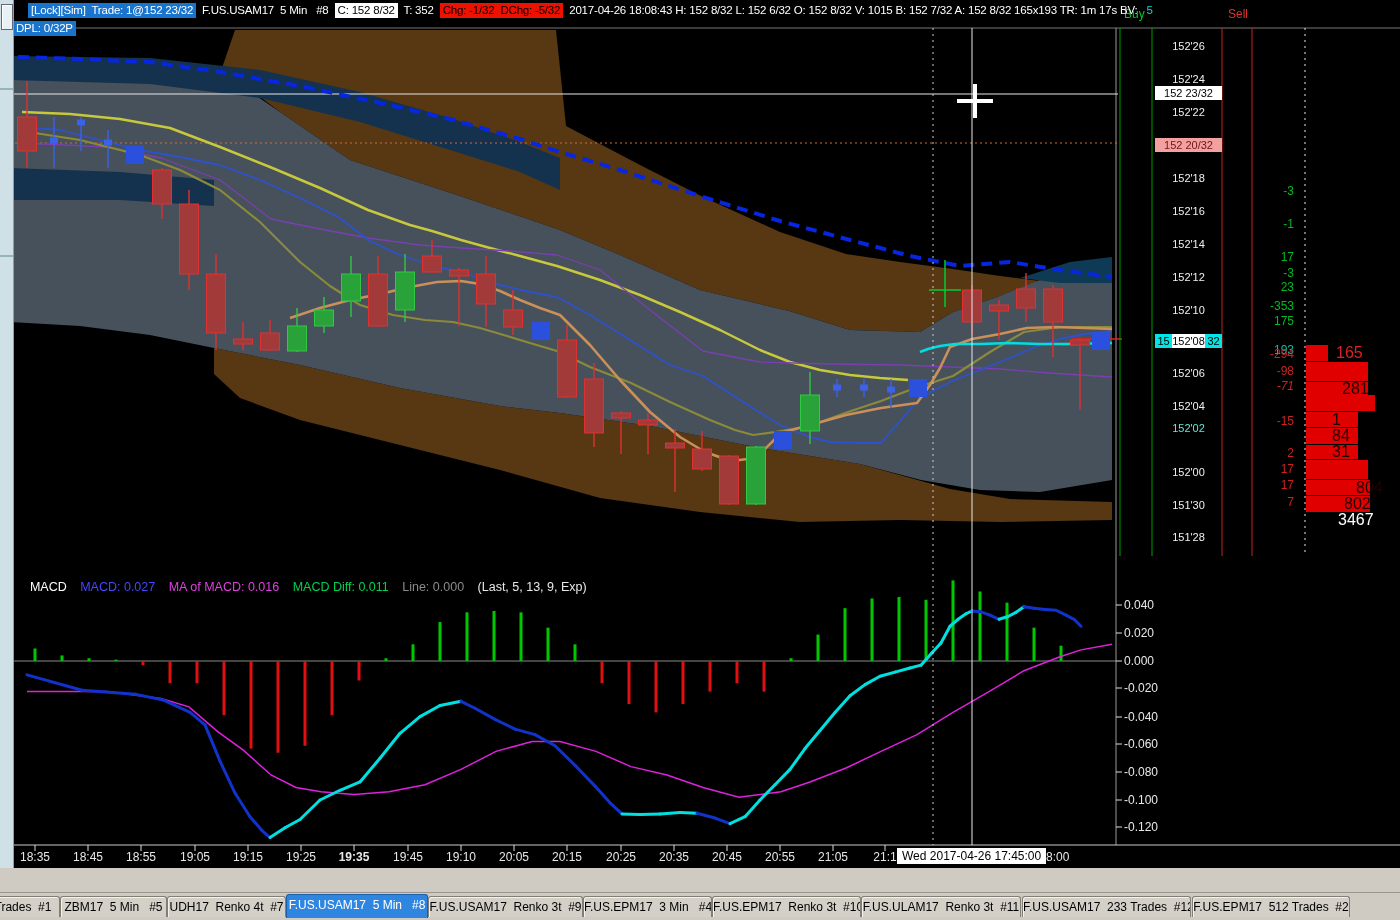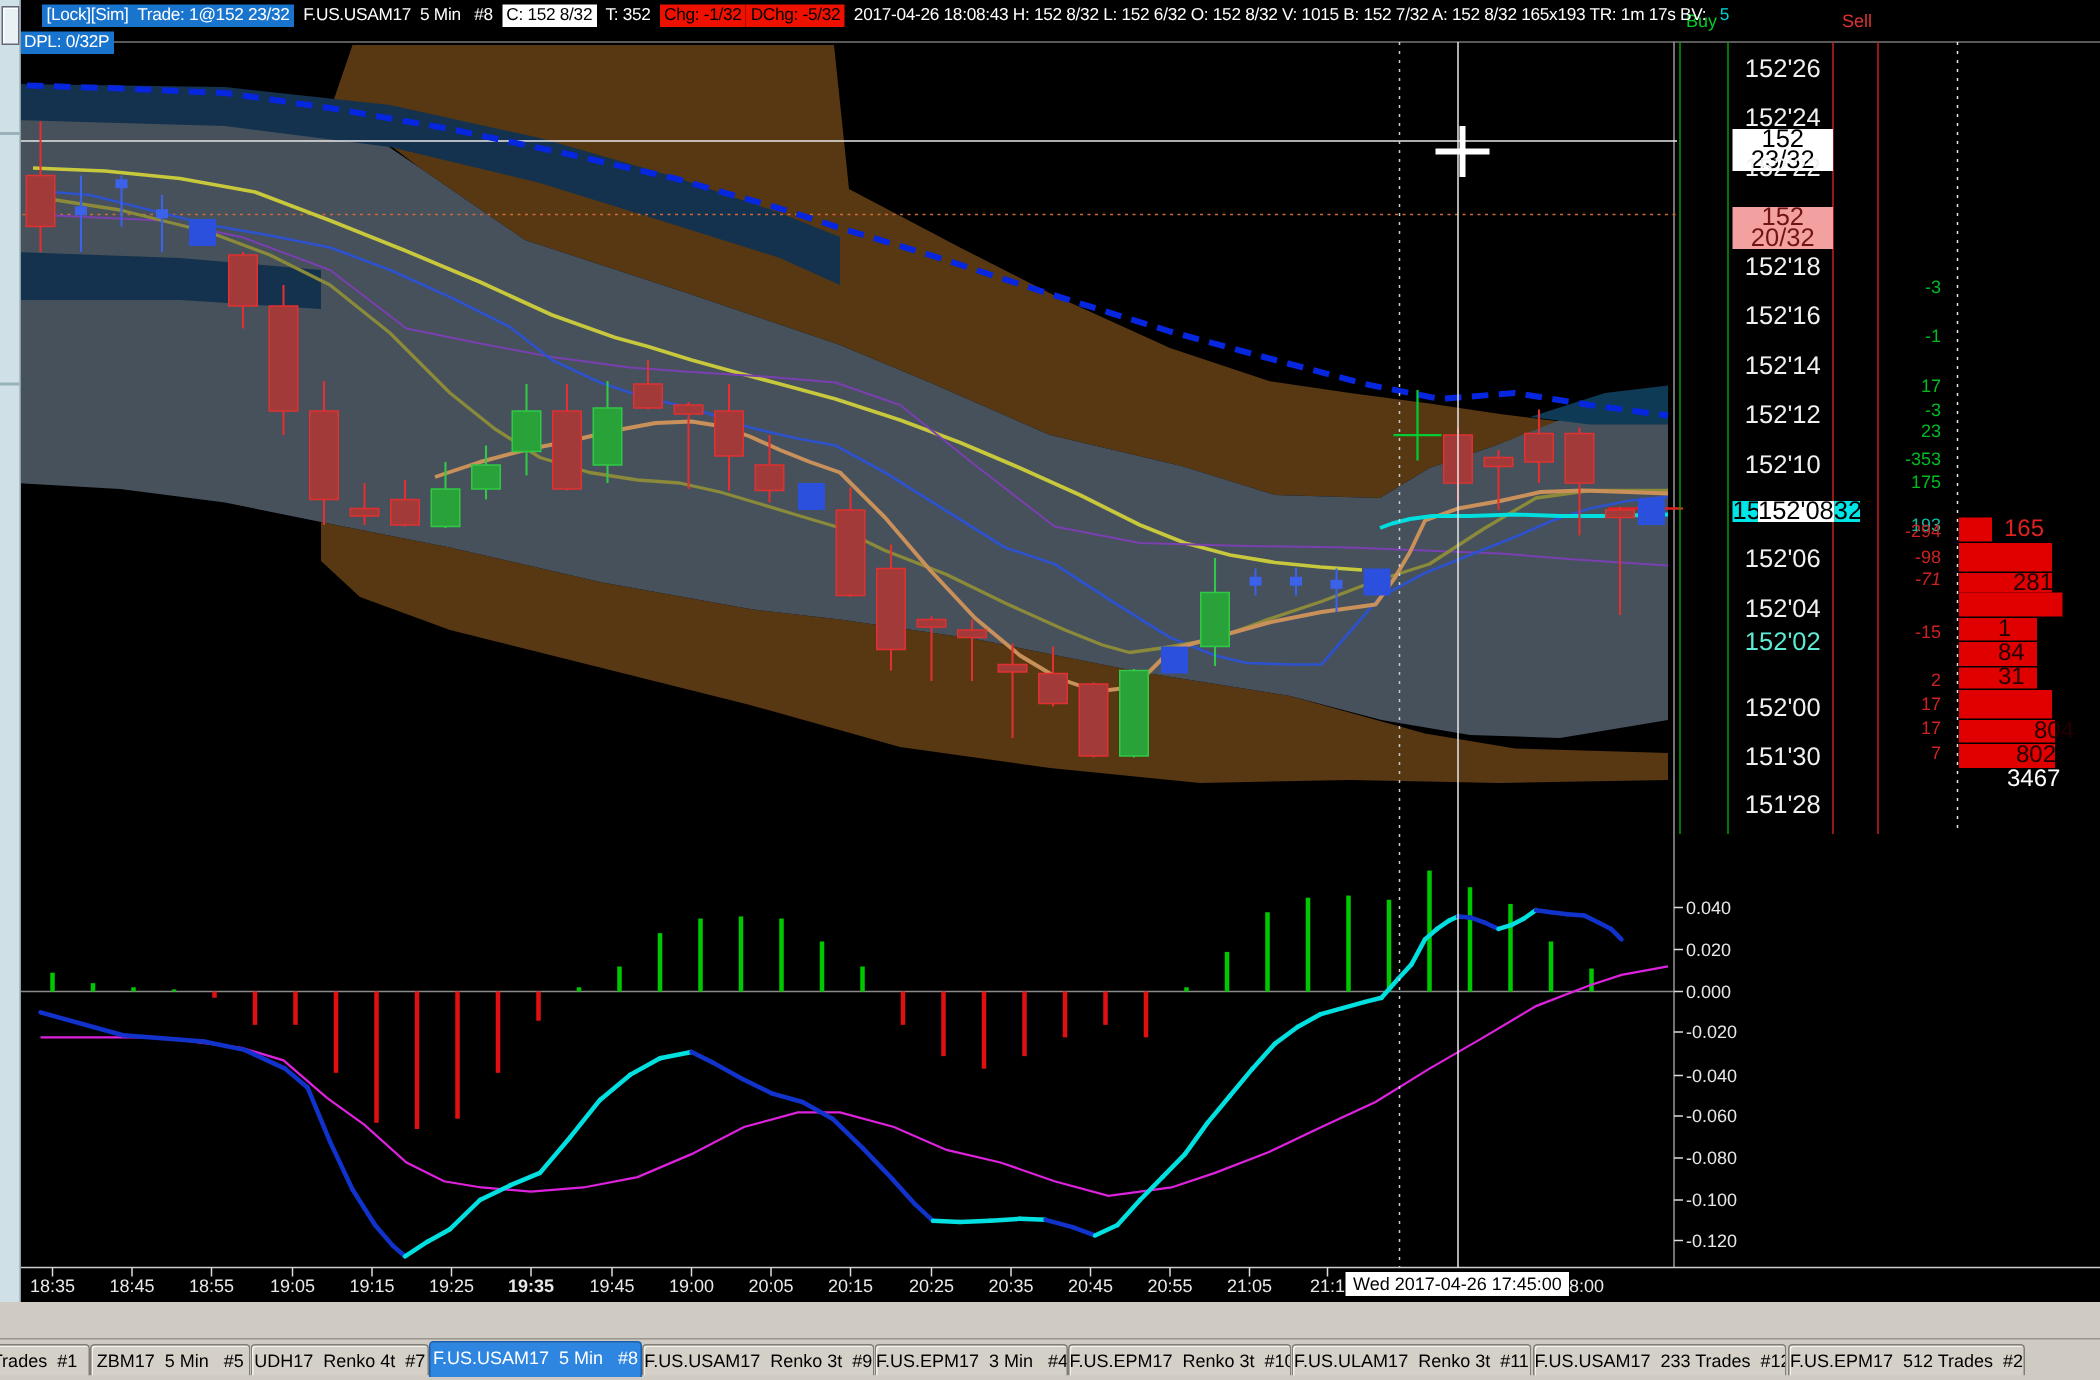--- a/index.html
+++ b/index.html
@@ -7,21 +7,21 @@
        font-family:"Liberation Sans",sans-serif;-webkit-font-smoothing:antialiased;}
   .chip{display:inline-block;padding:0 3px;white-space:pre;}
   #hdr1{position:absolute;left:28px;top:3px;font-size:11.5px;letter-spacing:-0.2px;line-height:15px;z-index:30;}
   #hdr2{position:absolute;left:13px;top:21px;font-size:11.5px;letter-spacing:-0.2px;line-height:15px;z-index:30;}
   #gutter{position:absolute;left:0;top:0;width:13px;height:868px;background:#cfe0e6;border-right:1px solid #8aa0a8;z-index:40;}
   #gutter .btn{position:absolute;left:1px;top:4px;width:10px;height:24px;background:#e8f2f5;
                border:1px solid #667;box-shadow:inset 1px 1px 0 #fff;}
   #gutter .notch{position:absolute;left:0;width:13px;height:2px;background:#9ab2ba;}
   svg{position:absolute;left:0;top:0;z-index:10;pointer-events:none;}
   .ltxt{position:absolute;font-size:12px;line-height:14px;white-space:pre;z-index:25;}
-  .pricecell{position:absolute;left:1155px;width:67px;text-align:center;font-size:17px;line-height:14px;z-index:25;}
+  .pricecell{position:absolute;left:1155px;width:67px;text-align:center;font-size:11px;line-height:14px;z-index:25;}
   .deltacell{position:absolute;left:1248px;width:46px;text-align:right;font-size:12px;line-height:13px;z-index:25;}
   .vplabel{position:absolute;font-size:16px;line-height:13px;z-index:26;}
   #macd-row{position:absolute;left:16px;top:566px;font-size:12.5px;z-index:25;white-space:pre;}
   #macd-row span{margin-right:10px;}
   .axlab{position:absolute;left:1124px;width:52px;font-size:12px;color:#e8e8e8;z-index:25;}
   .tlab{position:absolute;top:850px;width:44px;margin-left:-22px;text-align:center;font-size:12px;color:#e8e8e8;z-index:25;}
   #datebox{position:absolute;top:848px;background:#fff;color:#000;font-size:12px;padding:1px 5px;z-index:27;}
   #extratime{position:absolute;top:850px;font-size:12px;color:#e8e8e8;z-index:26;}
   #grip{position:absolute;left:0;top:868px;width:1400px;height:24px;background:#cfcbc3;z-index:30;}
   #tabbar{position:absolute;left:0;top:892px;width:1400px;height:28px;background:#cfcbc3;border-top:1px solid #9a968e;z-index:30;}
@@ -348,20 +348,23 @@
       <div class="vplabel" style="left: 1336px; top: 346px; color: rgb(221, 34, 34);">165</div>
       <div class="vplabel" style="left: 1342px; top: 381.5px; color: rgb(34, 0, 0);">281</div>
       <div class="vplabel" style="left: 1332px; top: 412.5px; color: rgb(34, 0, 0);">1</div>
       <div class="vplabel" style="left: 1332px; top: 429px; color: rgb(34, 0, 0);">84</div>
       <div class="vplabel" style="left: 1332px; top: 445px; color: rgb(34, 0, 0);">31</div>
       <div class="vplabel" style="left: 1344px; top: 480.5px; color: rgb(34, 0, 0); margin-left: 12px;">804</div>
       <div class="vplabel" style="left: 1344px; top: 497px; color: rgb(34, 0, 0);">802</div>
     </div>
   <div class="vplabel" style="color: rgb(255, 255, 255); left: 1338px; top: 513px;" id="profile-total">3467</div>
 
+  <div id="macd-row">
+    <span style="color:#fff">MACD</span><span id="macd-items"><span style="color: rgb(70, 70, 255);"> MACD: 0.027</span><span style="color: rgb(224, 64, 224);"> MA of MACD: 0.016</span><span style="color: rgb(0, 208, 80);"> MACD Diff: 0.011</span><span style="color: rgb(138, 138, 138);"> Line: 0.000</span><span style="color: rgb(232, 232, 232);"> (Last, 5, 13, 9, Exp)</span></span>
+  </div>
   <div id="macd-axis">
       <div class="axlab" style="top: 598px;">0.040</div>
       <div class="axlab" style="top: 626px;">0.020</div>
       <div class="axlab" style="top: 654px;">0.000</div>
       <div class="axlab" style="top: 681px;">-0.020</div>
       <div class="axlab" style="top: 710px;">-0.040</div>
       <div class="axlab" style="top: 737px;">-0.060</div>
       <div class="axlab" style="top: 765px;">-0.080</div>
       <div class="axlab" style="top: 793px;">-0.100</div>
       <div class="axlab" style="top: 820px;">-0.120</div>
@@ -369,21 +372,21 @@
 
   <div id="time-labels">
       <div class="tlab" style="left: 35px;">18:35</div>
       <div class="tlab" style="left: 88px;">18:45</div>
       <div class="tlab" style="left: 141px;">18:55</div>
       <div class="tlab" style="left: 195px;">19:05</div>
       <div class="tlab" style="left: 248px;">19:15</div>
       <div class="tlab" style="left: 301px;">19:25</div>
       <div class="tlab" style="left: 354px; font-weight: bold;">19:35</div>
       <div class="tlab" style="left: 408px;">19:45</div>
-      <div class="tlab" style="left: 461px;">19:00</div>
+      <div class="tlab" style="left: 461px;">19:10</div>
       <div class="tlab" style="left: 514px;">20:05</div>
       <div class="tlab" style="left: 567px;">20:15</div>
       <div class="tlab" style="left: 621px;">20:25</div>
       <div class="tlab" style="left: 674px;">20:35</div>
       <div class="tlab" style="left: 727px;">20:45</div>
       <div class="tlab" style="left: 780px;">20:55</div>
       <div class="tlab" style="left: 833px;">21:05</div>
       <div class="tlab" style="left: 885px;">21:1</div>
     </div>
   <div id="datebox" style="left: 897px;">Wed 2017-04-26  17:45:00</div>

